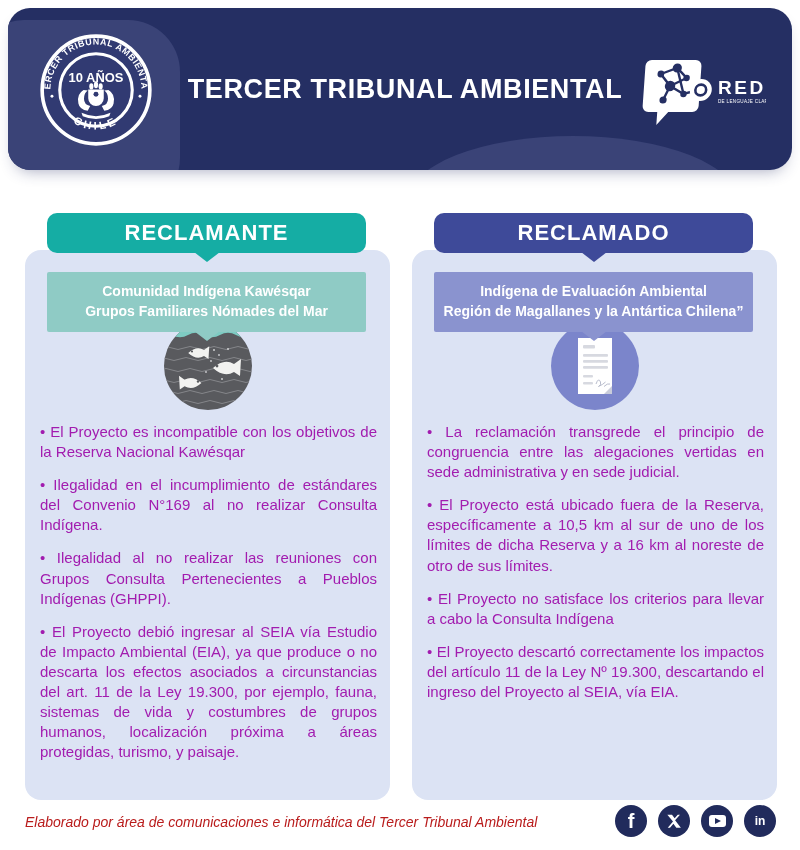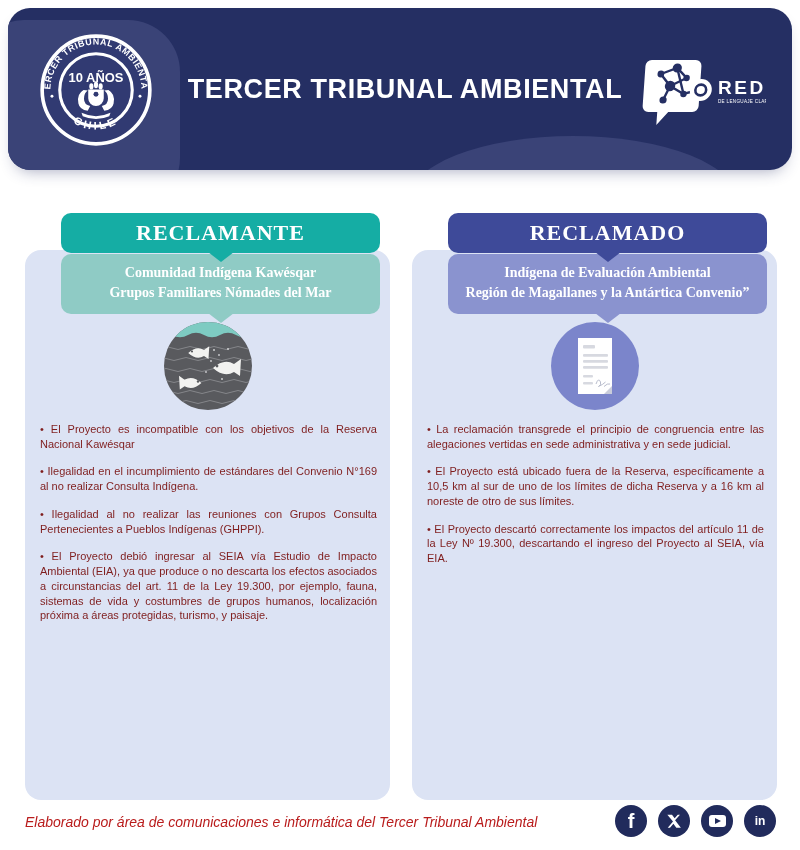--- a/index.html
+++ b/index.html
@@ -19,39 +19,39 @@
   .seal{position:absolute;left:30px;top:24px;}
   .red-logo{position:absolute;right:26px;top:48px;width:128px;height:84px;}
 
   
   .card{position:absolute;top:250px;width:365px;height:550px;background:#dce3f4;border-radius:16px;}
   .card.left{left:25px;}
   .card.right{left:412px;}
   .col-left{--accent:#15ada4;--sub:#8fcbc5;}
   .col-right{--accent:#3e4a99;--sub:#8a93cf;}
 
-  .banner{position:absolute;top:-37px;left:36px;width:319px;font-family:Liberation Serif, serif;}
+  .banner{position:absolute;top:-37px;left:22px;width:319px;}
   .banner-title{position:relative;height:40px;background:var(--accent);border-radius:10px;
                 display:flex;align-items:center;justify-content:center;color:#fff;
                 font-size:22px;font-weight:800;letter-spacing:1px;z-index:3;}
   .banner-title::after{content:"";position:absolute;left:50%;bottom:-9px;transform:translateX(-50%);
                 border-left:13px solid transparent;border-right:13px solid transparent;
                 border-top:10px solid var(--accent);z-index:4;}
-  .banner-sub{position:relative;margin-top:1px;background:var(--sub);border-radius:10px;
+  .banner-sub{position:relative;margin-top:19px;background:var(--sub);border-radius:2px;
               padding:9px 6px 10px;text-align:center;color:#fff;font-size:14px;font-weight:700;
               line-height:1.45;z-index:2;}
   .banner-sub::after{content:"";position:absolute;left:50%;bottom:-9px;transform:translateX(-50%);
               border-left:13px solid transparent;border-right:13px solid transparent;
               border-top:10px solid var(--sub);}
   .banner-sub span{display:block;}
 
   .icon-wrap{position:absolute;top:72px;left:50%;transform:translateX(-50%);}
 
-  .bullets{position:absolute;top:172px;left:15px;right:13px;color:#7f1d1d;
-           font-size:11px;line-height:1.34;text-align:justify;}
+  .bullets{position:absolute;top:172px;left:15px;right:13px;color:#a21caf;
+           font-size:15px;line-height:1.34;text-align:justify;}
   .bullets p{margin:0 0 13px 0;}
 
   
   .credit{position:absolute;left:25px;top:814px;color:#b91c1c;font-size:14px;font-style:italic;}
   .social{position:absolute;right:24px;top:805px;display:flex;gap:11px;}
   .social .sc{width:32px;height:32px;border-radius:50%;background:#212b5c;display:flex;
               align-items:center;justify-content:center;color:#fff;cursor:pointer;}
   .sc .fb{font-size:20px;font-weight:700;line-height:1;margin-top:-1px;}
   .sc .li{font-size:12px;font-weight:700;line-height:1;}
   .yt-body{position:relative;width:17px;height:12px;background:#fff;border-radius:3px;}
@@ -177,21 +177,21 @@
       <p>• Ilegalidad al no realizar las reuniones con Grupos Consulta Pertenecientes a Pueblos Indígenas (GHPPI).</p>
       <p>• El Proyecto debió ingresar al SEIA vía Estudio de Impacto Ambiental (EIA), ya que produce o no descarta los efectos asociados a circunstancias del art. 11 de la Ley 19.300, por ejemplo, fauna, sistemas de vida y costumbres de grupos humanos, localización próxima a áreas protegidas, turismo, y paisaje.</p>
     </div>
   </div>
 
   <div class="card right col-right">
     <div class="banner">
       <div class="banner-title">RECLAMADO</div>
       <div class="banner-sub">
         <span>Indígena de Evaluación Ambiental</span>
-        <span>Región de Magallanes y la Antártica Convenio”</span>
+        <span>Región de Magallanes y la Antártica Chilena”</span>
       </div>
     </div>
 
     <div class="icon-wrap">
       <svg width="88" height="88" viewBox="0 0 88 88">
         <circle cx="44" cy="44" r="44" fill="#7b85cb"></circle>
         <path d="M27,16 H61 V72 H27 Z" fill="#ffffff"></path>
         <path d="M61,64 L53,72 L61,72 Z" fill="#c9ccda"></path>
         <g fill="#d7d9e0">
           <rect x="32" y="23" width="12" height="3.4" rx="1"></rect>
@@ -201,20 +201,21 @@
           <rect x="32" y="53" width="10" height="2.6" rx="1"></rect>
           <rect x="32" y="60" width="10" height="2.6" rx="1"></rect>
         </g>
         <path d="M45,62 q2.5,-7 4.5,-2 q1,3 -2,4.5 q4.5,-2 7,-4.5 m-1.5,4.5 q3.5,-3.5 6,-2.5" stroke="#b9bdcd" stroke-width="1" fill="none"></path>
       </svg>
     </div>
 
     <div class="bullets">
       <p>• La reclamación transgrede el principio de congruencia entre las alegaciones vertidas en sede administrativa y en sede judicial.</p>
       <p>• El Proyecto está ubicado fuera de la Reserva, específicamente a 10,5 km al sur de uno de los límites de dicha Reserva y a 16 km al noreste de otro de sus límites.</p>
+      <p>• El Proyecto no satisface los criterios para llevar a cabo la Consulta Indígena</p>
       <p>• El Proyecto descartó correctamente los impactos del artículo 11 de la Ley Nº 19.300, descartando el ingreso del Proyecto al SEIA, vía EIA.</p>
     </div>
   </div>
 
   <div class="credit">Elaborado por área de comunicaciones e informática del Tercer Tribunal Ambiental</div>
 
   <div class="social">
     <div class="sc">
       <span class="fb">f</span>
     </div>

